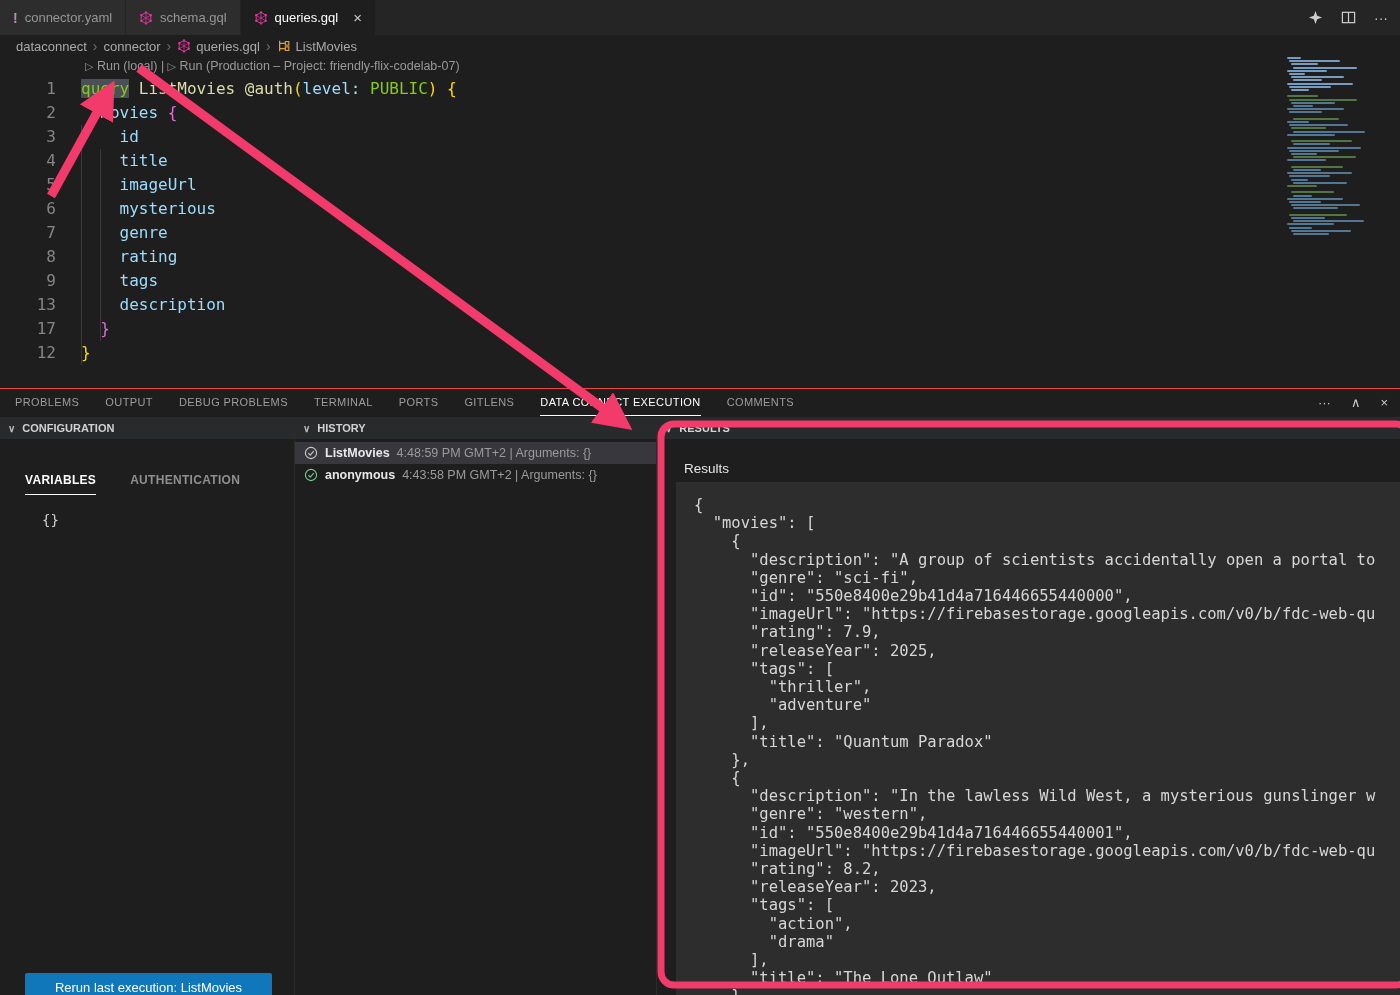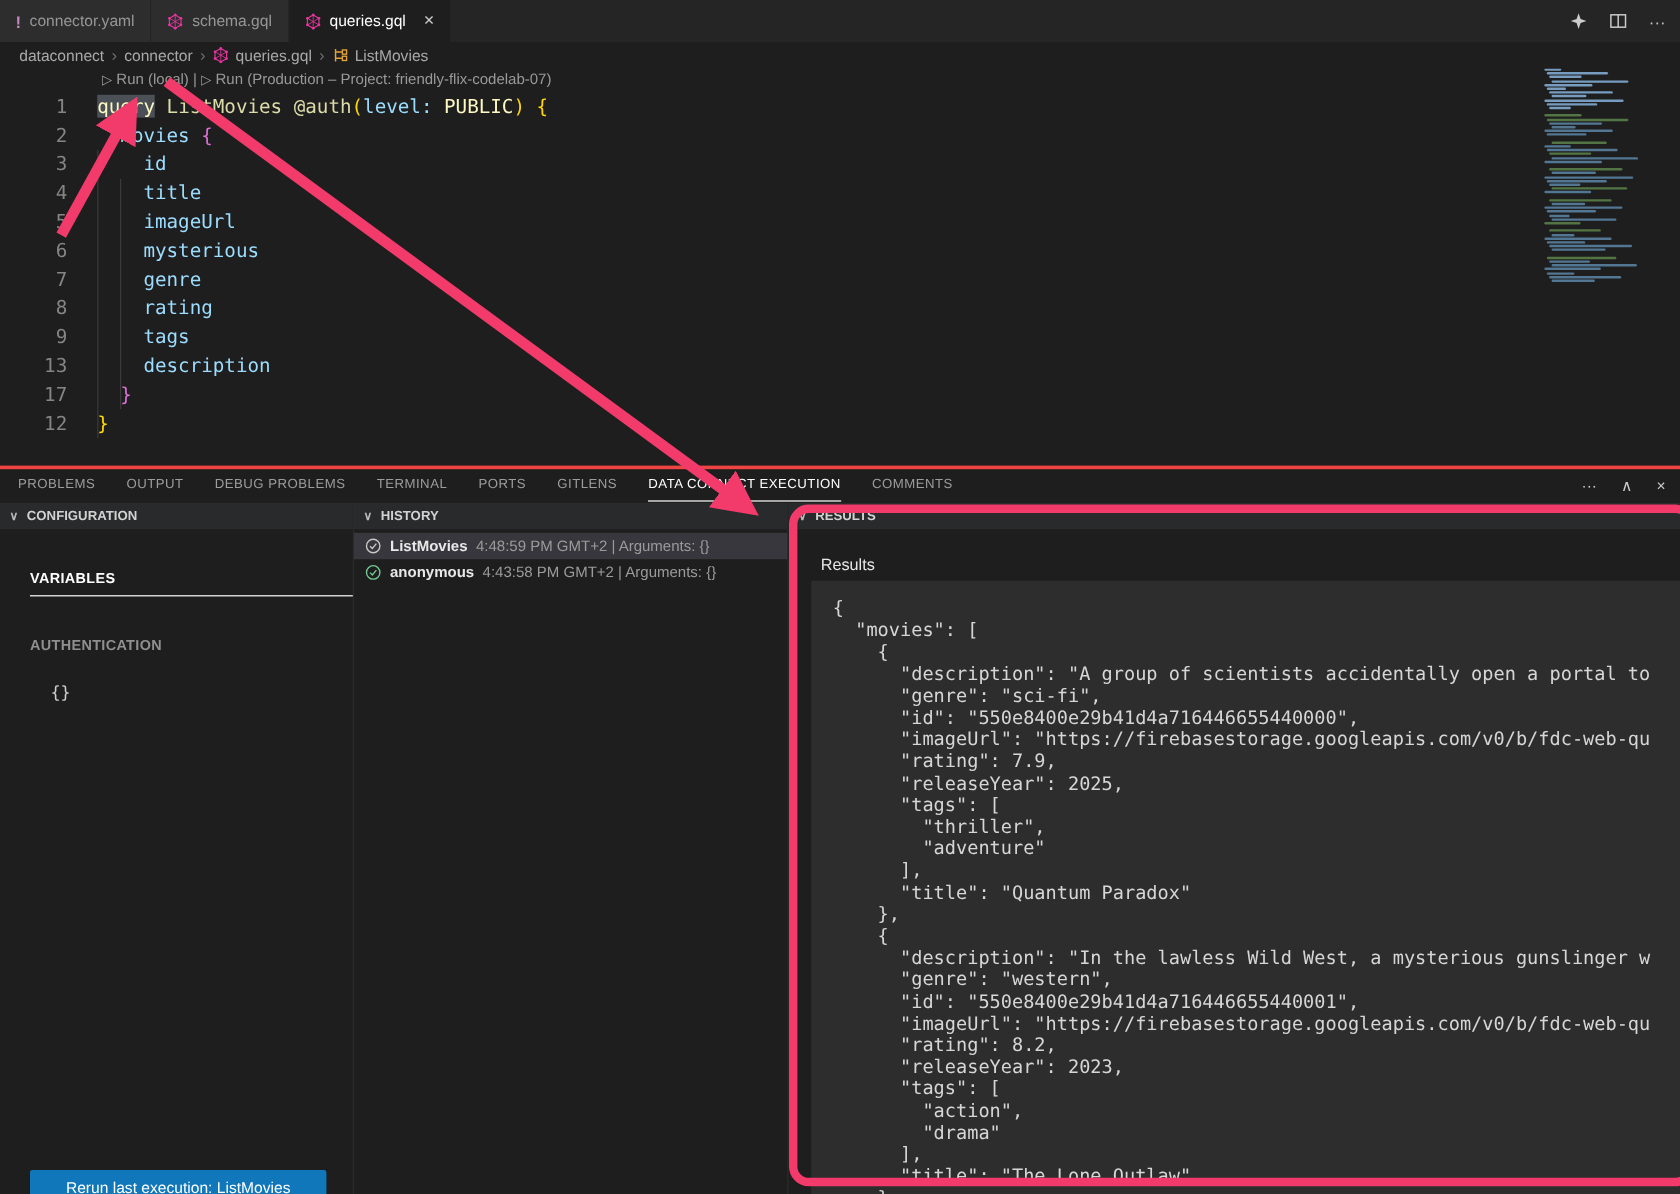--- a/index.html
+++ b/index.html
@@ -25,45 +25,45 @@
   .bc-item { display:flex; align-items:center; gap:5px; cursor:pointer;text-align:right; }
   .bc-sep { margin:0 6px; color:#6e6e6e; font-size:14px; }
   
   .editor { position:absolute; top:57px; left:0; right:0; height:331px; background:#1e1e1e; overflow:hidden; }
   .codelens { position:absolute; top:2px; left:85px; color:#999999; font-size:12.5px; cursor:pointer; }
   .codelens .runglyph { font-size:11px; }
   .codelines { position:absolute; top:20px; left:0; right:0; }
   .cline { height:24px; display:flex; font-family:"DejaVu Sans Mono", monospace; font-size:16px; line-height:24px; }
   .gut { width:56px; text-align:right; color:#858585; flex:none; user-select:none; }
   .ltext { white-space:pre; margin-left:25px; }
-  .tk-kw { color:#fef9c3; } .tk-fn { color:#dcdcaa; } .tk-prop { color:#9cdcfe; }
+  .tk-kw { color:#84cc16; } .tk-fn { color:#dcdcaa; } .tk-prop { color:#9cdcfe; }
   .tk-b1 { color:#ffd700; } .tk-b2 { color:#da70d6; } .tk-pl { color:#d4d4d4; }
   .tk-sel { background:#4b5056; }
   .iguide { position:absolute; width:1px; background:#3a3a3a; }
   
   .minimap { position:absolute; right:0; top:0; width:117px; height:184px; }
   .mrow { position:absolute; height:2px; border-radius:1px; }
   
-  .panel { position:absolute; top:388px; left:0; right:0; bottom:0; background:#1e1e1e; border-top:3px solid #ef4444; }
+  .panel { position:absolute; top:388px; left:0; right:0; bottom:0; background:#1e1e1e; border-top:1px solid #ef4444; }
   .ptabs { position:relative; height:27px; display:flex; align-items:stretch; padding-left:15px; }
   .ptab { display:flex; align-items:center; margin-right:26px; font-size:11px; letter-spacing:.4px;
           color:#9d9d9d; cursor:pointer; border-bottom:1px solid transparent; }
   .ptab.active { color:#ffffff; border-bottom:1px solid #ffffff; }
   .ptab-actions { position:absolute; right:12px; top:0; height:27px; display:flex; gap:20px; align-items:center; color:#cccccc; }
   .ptab-actions .picon { font-size:13px; cursor:pointer; }
   .pbody { position:absolute; top:28px; left:0; right:0; bottom:0; }
   .col { position:absolute; top:0; bottom:0; }
   .col-config { left:0; width:295px; border-right:1px solid #2b2b2b; }
   .col-history { left:295px; width:362px; border-right:1px solid #2b2b2b; }
   .col-results { left:657px; right:0; }
   .sec-head { height:22px; background:#292a2b; display:flex; align-items:center; gap:7px;
               padding-left:8px; font-size:11px; font-weight:bold; color:#d2d2d2; }
   .sec-chev { color:#bbbbbb; font-size:10px; }
   
-  .cfgtabs { display:flex; gap:34px; padding:34px 0 0 25px; font-size:12px; font-weight:bold; letter-spacing:.3px;flex-direction:column; }
+  .cfgtabs { display:flex; gap:34px; padding:34px 0 0 25px; font-size:12px; font-weight:bold; letter-spacing:.3px; }
   .cfgtab { color:#8f8f8f; padding-bottom:7px; cursor:pointer; border-bottom:1.5px solid transparent; }
   .cfgtab.active { color:#ffffff; border-bottom:1.5px solid #ffffff; }
   .braces { margin:17px 0 0 42px; font-family:"DejaVu Sans Mono", monospace; font-size:14px; color:#cfcfcf; }
   .rerun { position:absolute; left:25px; top:556px; width:247px; height:28px; background:#1177bb; color:#ffffff;
            font-size:13px; font-family:"Liberation Sans", sans-serif; border:none; border-radius:2px; cursor:pointer; }
   
   .hrows { margin-top:3px; }
   .hrow { height:22px; display:flex; align-items:center; gap:7px; padding-left:9px; font-size:12.5px; color:#9b9b9b; cursor:pointer; }
   .hrow.selected { background:#37373d; }
   .hname { color:#e8e8e8; font-weight:bold; }

